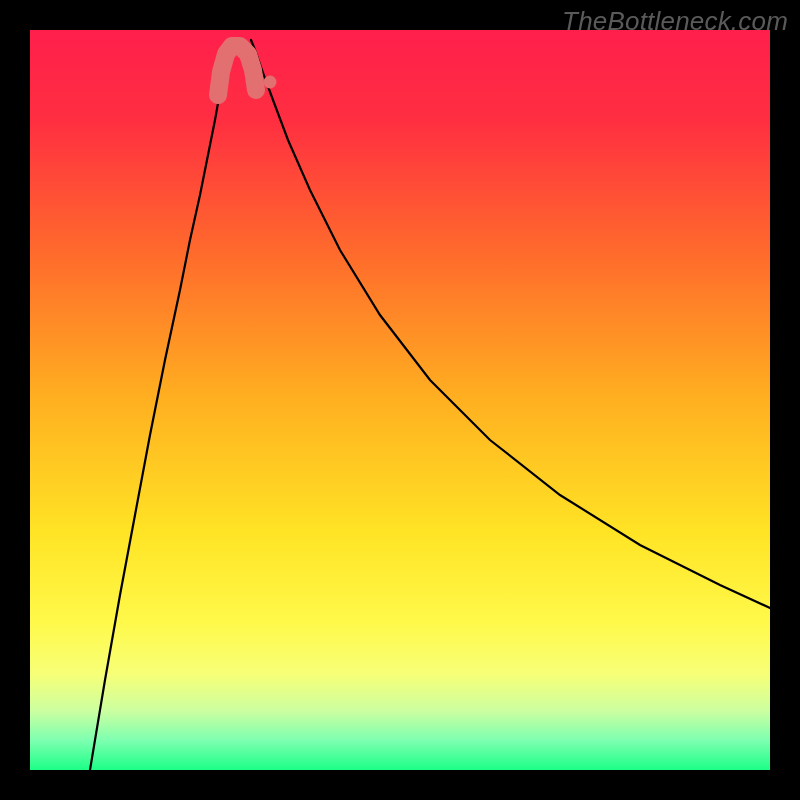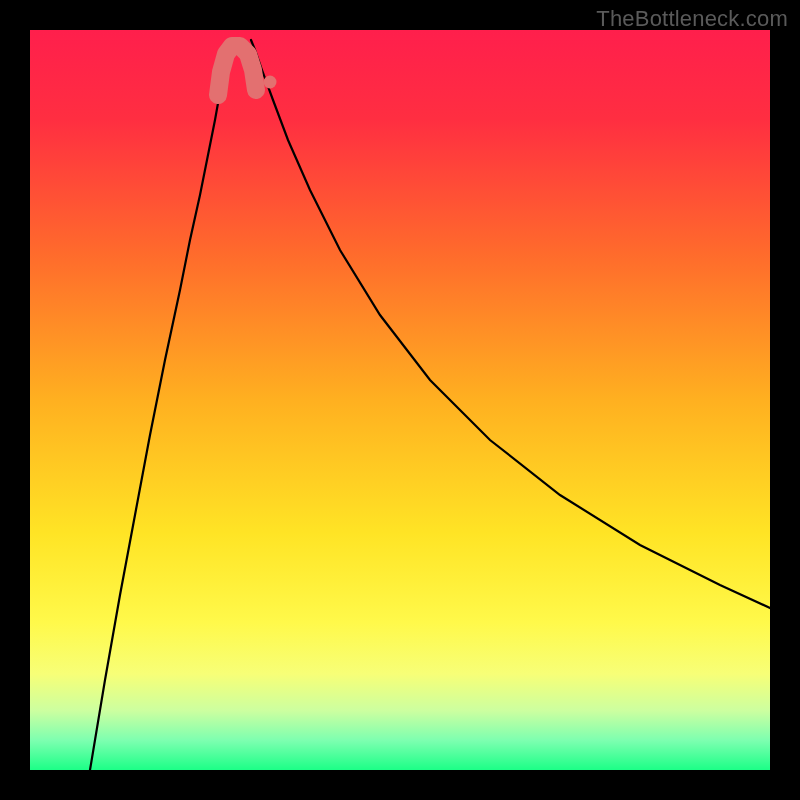--- a/index.html
+++ b/index.html
@@ -31,24 +31,25 @@
     left: 0;
     top: 0;
     width: 100%;
     height: 100%;
   }
   .watermark {
     position: absolute;
     top: 6px;
     right: 12px;
     font-family: Arial, Helvetica, sans-serif;
-    font-size: 22px;
+    font-size: 26px;
     color: #5a5a5a;
     letter-spacing: 0.2px;
     user-select: none;
+    font-style: italic;
   }
   svg.curves {
     position: absolute;
     left: 0;
     top: 0;
     width: 100%;
     height: 100%;
   }
 </style>
 </head>

